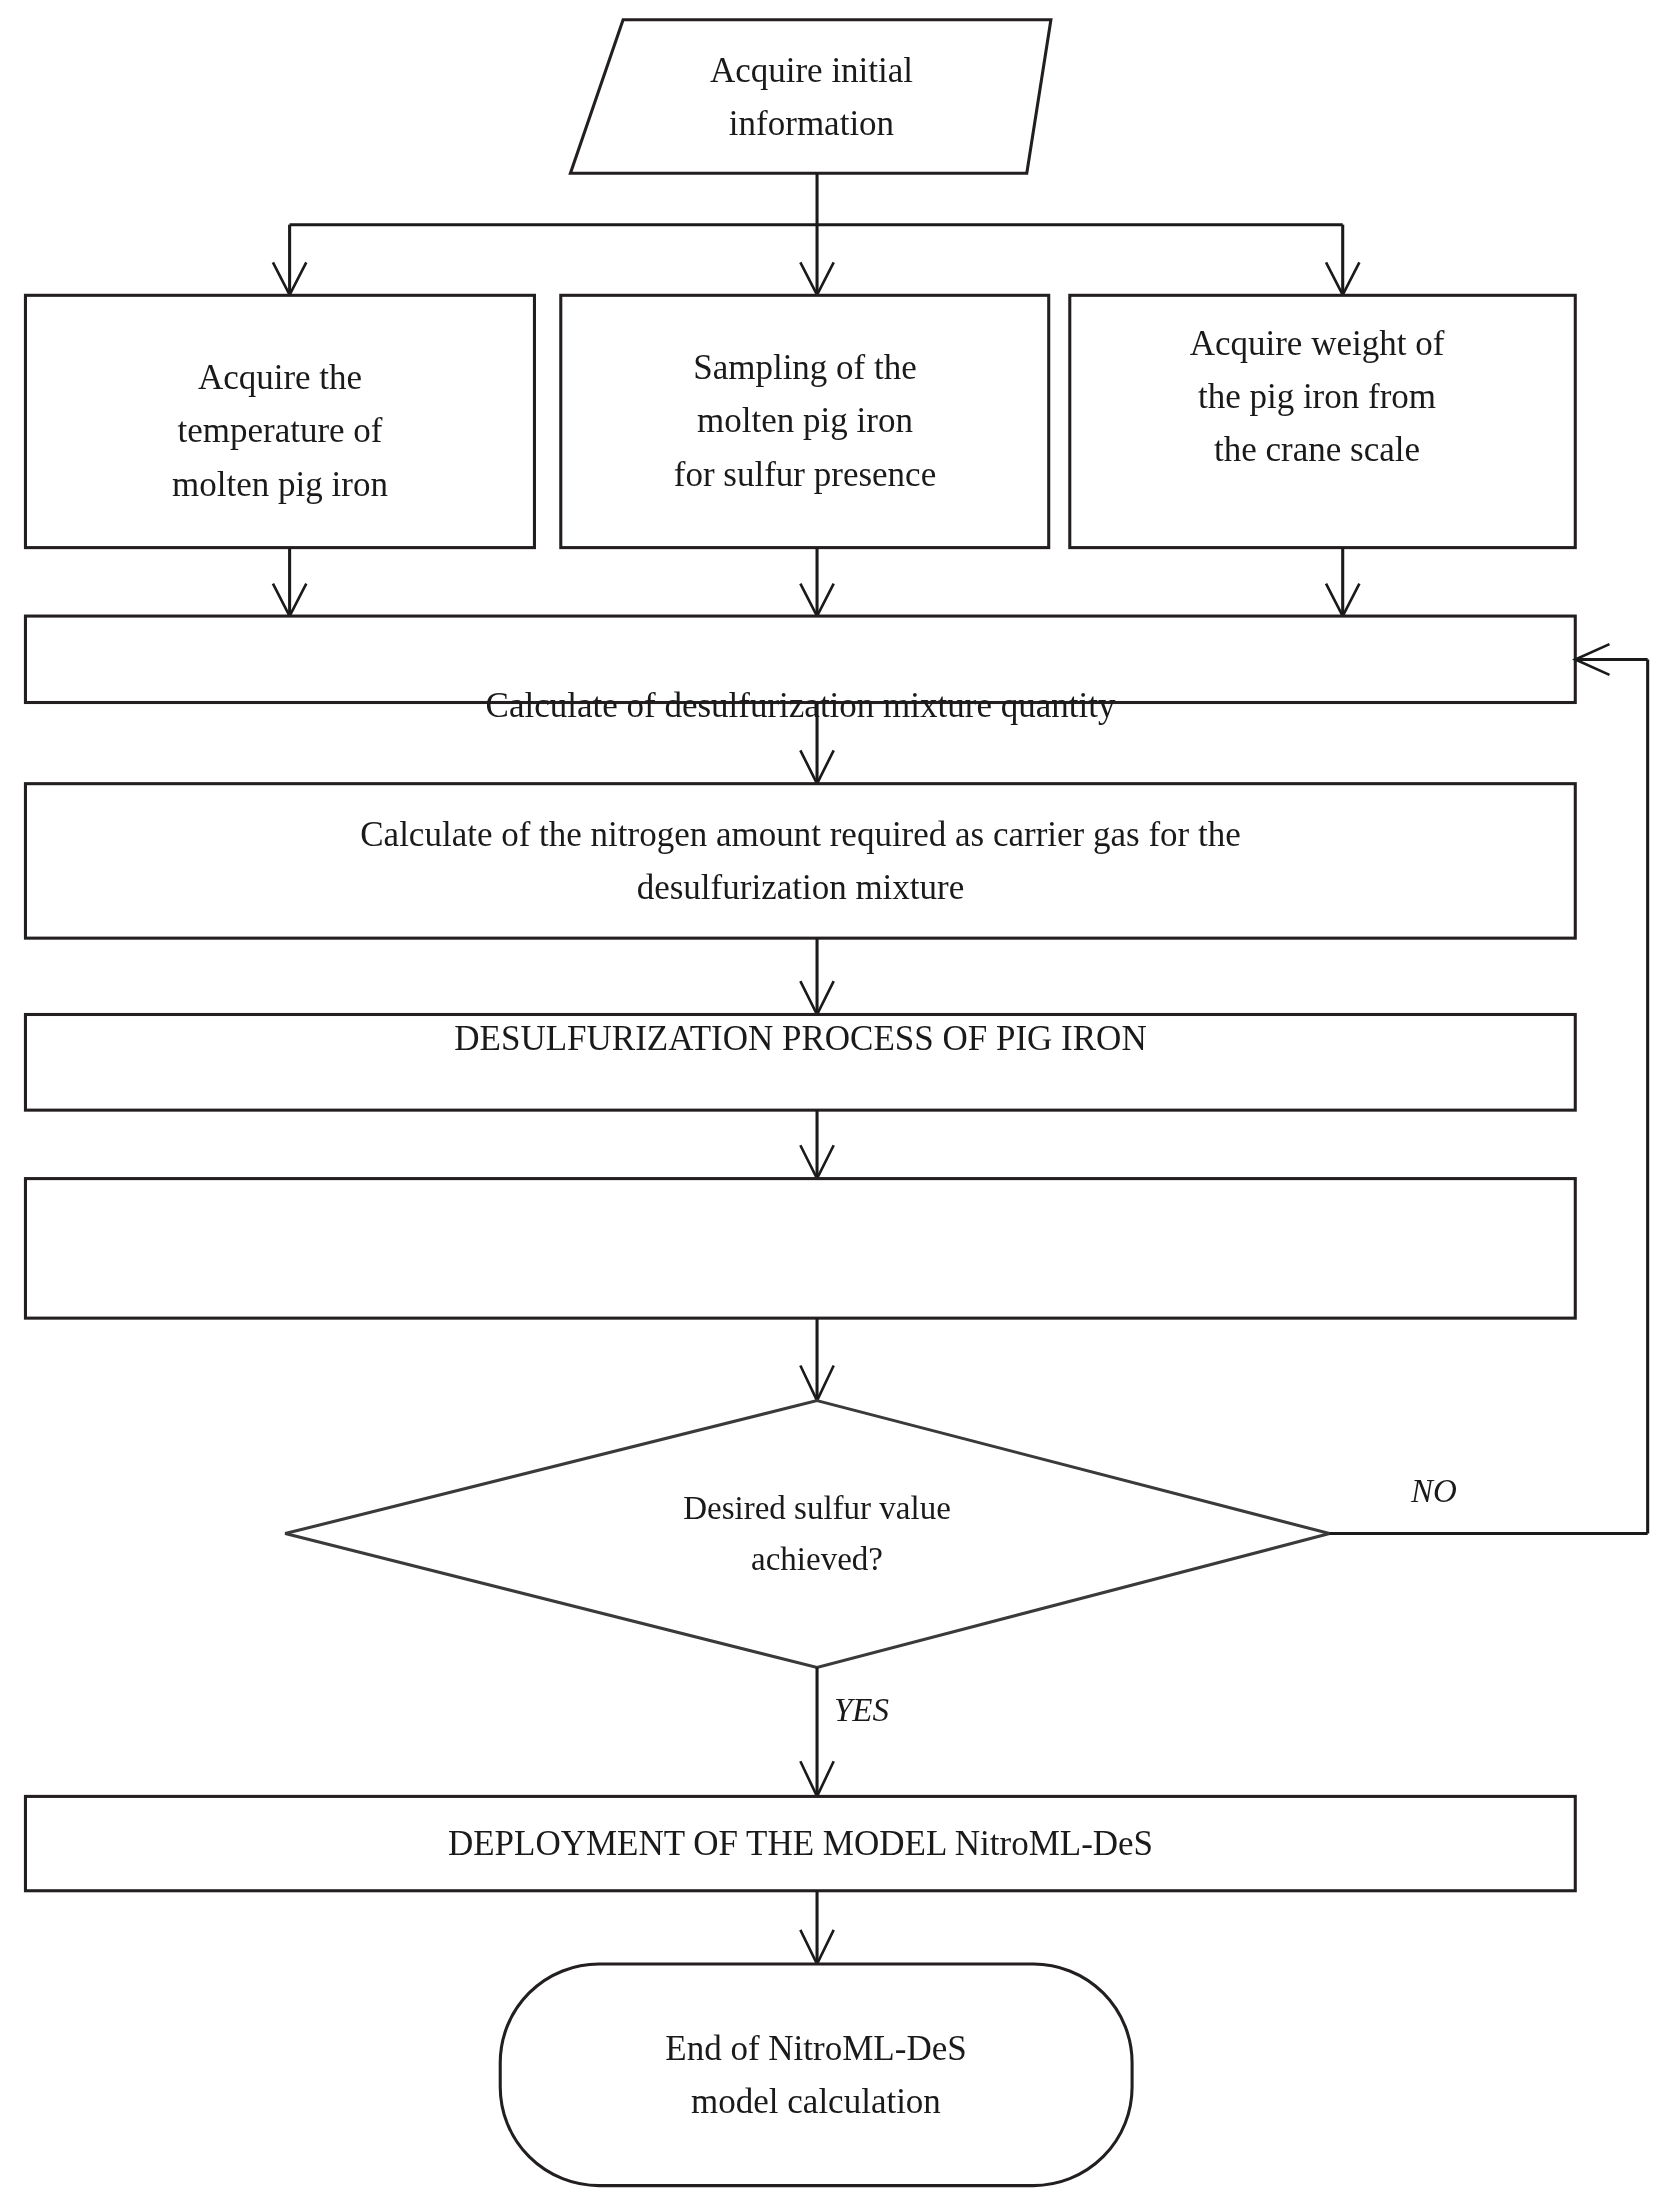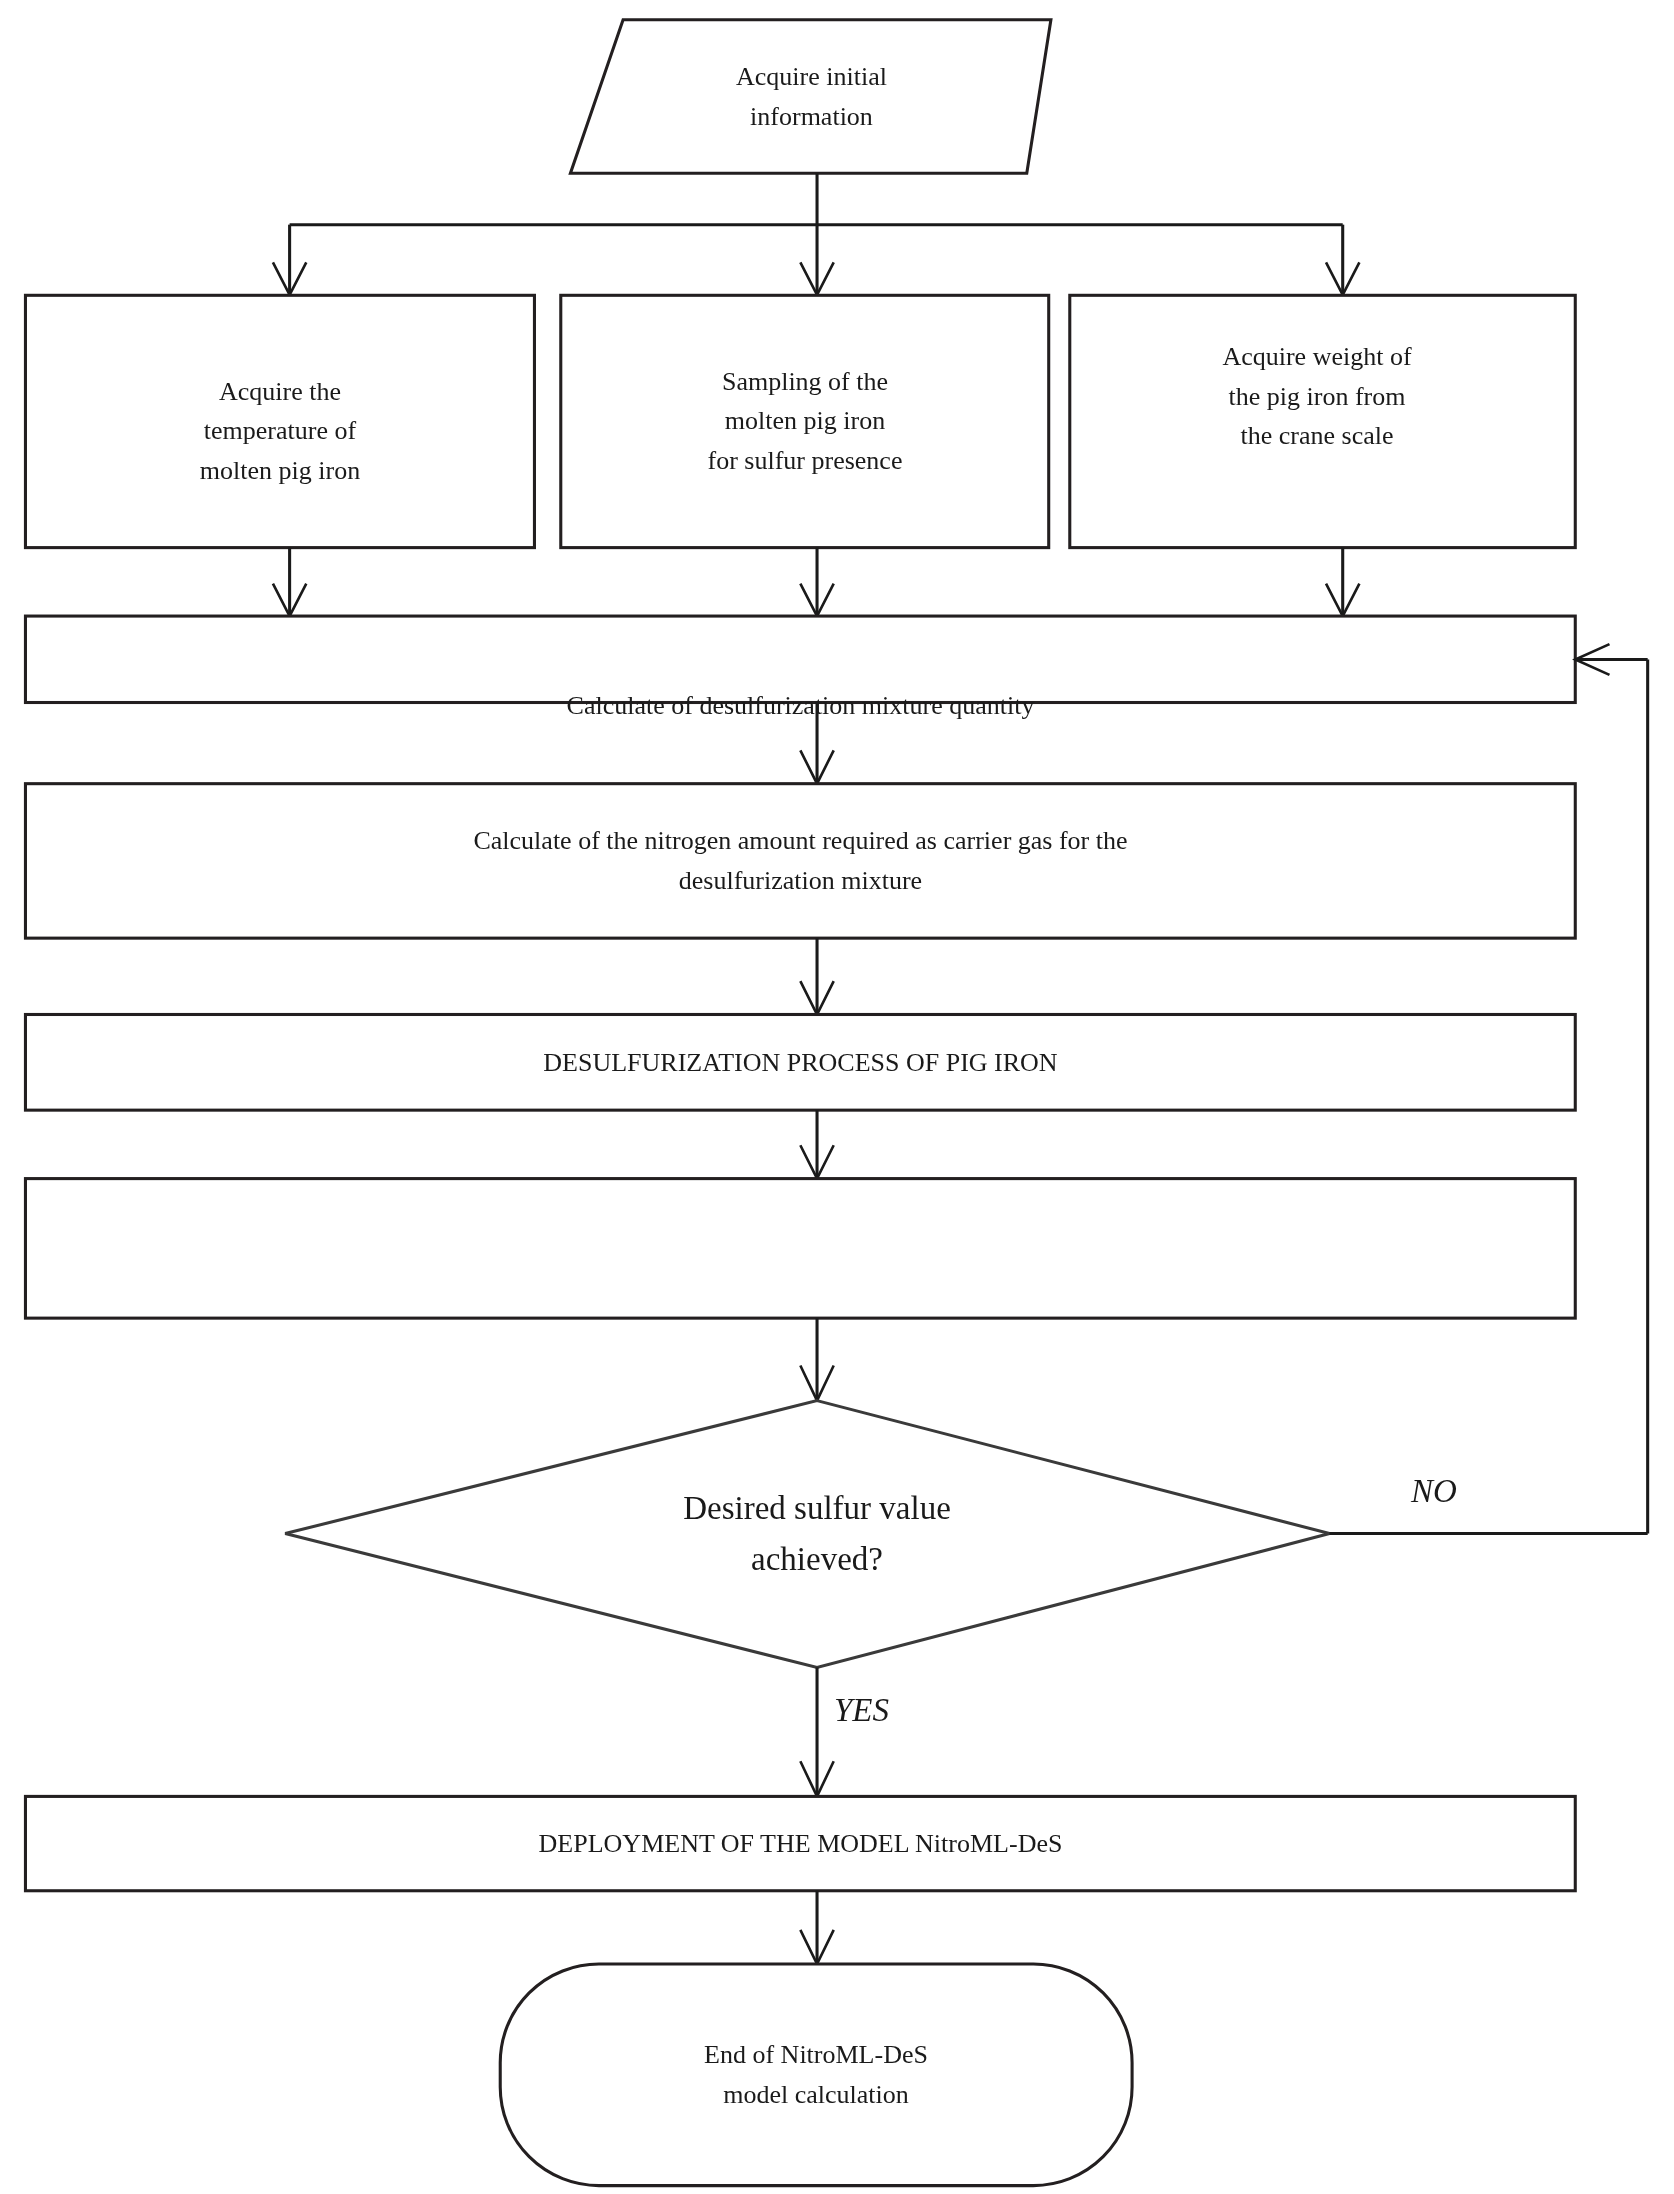--- a/index.html
+++ b/index.html
@@ -51,21 +51,21 @@
     justify-content: center;
     text-align: center;
     color: #1a1a1a;
     font-family: "Liberation Serif", "DejaVu Serif", serif;
     font-weight: 400;
     line-height: 1.52;
     white-space: pre-line;
     pointer-events: auto;
   }
   .t-sm   { font-size: 33px; }
-  .t-md   { font-size: 26px; }
+  .t-md   { font-size: 35px; }
   .edge-label {
     position: absolute;
     color: #1a1a1a;
     font-family: "Liberation Serif", "DejaVu Serif", serif;
     font-size: 33px;
     line-height: 1;
     font-style: italic;
   }
 </style>
 </head>
@@ -151,21 +151,21 @@
 
   <div class="node-text t-md" style="left:1064px; top:295px; width:506px; height:203px;">Acquire weight of
 the pig iron from
 the crane scale</div>
 
   <div class="node-text t-md" style="left:25.5px; top:616px; width:1550px; height:86px;margin-top:47px;">Calculate of desulfurization mixture quantity</div>
 
   <div class="node-text t-md" style="left:25.5px; top:784px; width:1550px; height:154px;">Calculate of the nitrogen amount required as carrier gas for the
 desulfurization mixture</div>
 
-  <div class="node-text t-md" style="left:25.5px; top:1015px; width:1550px; height:96px;">DESULFURIZATION PROCESS OF PIG IRON</div>
+  <div class="node-text t-md" style="left:25.5px; top:991px; width:1550px; height:96px;">DESULFURIZATION PROCESS OF PIG IRON</div>
 
 
   <div class="node-text t-sm" style="left:510px; top:1448px; width:614px; height:171px;">Desired sulfur value
 achieved?</div>
 
   <div class="node-text t-md" style="left:25.5px; top:1797px; width:1550px; height:94px;">DEPLOYMENT OF THE MODEL NitroML-DeS</div>
 
   <div class="node-text t-md" style="left:500px; top:1964px; width:632px; height:222px;">End of NitroML-DeS
 model calculation</div>
 

